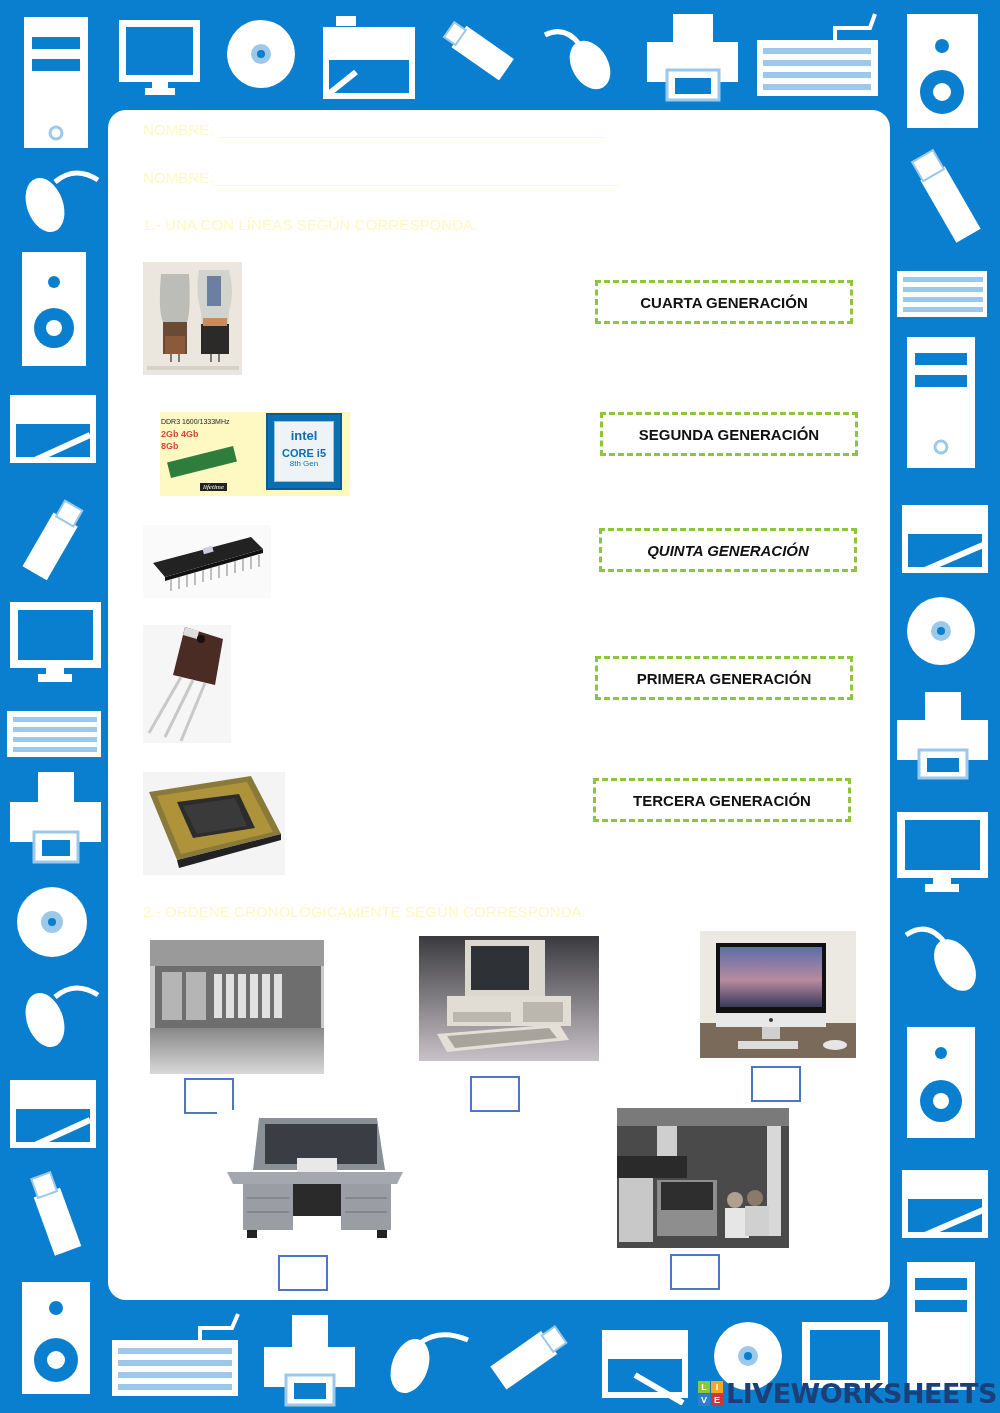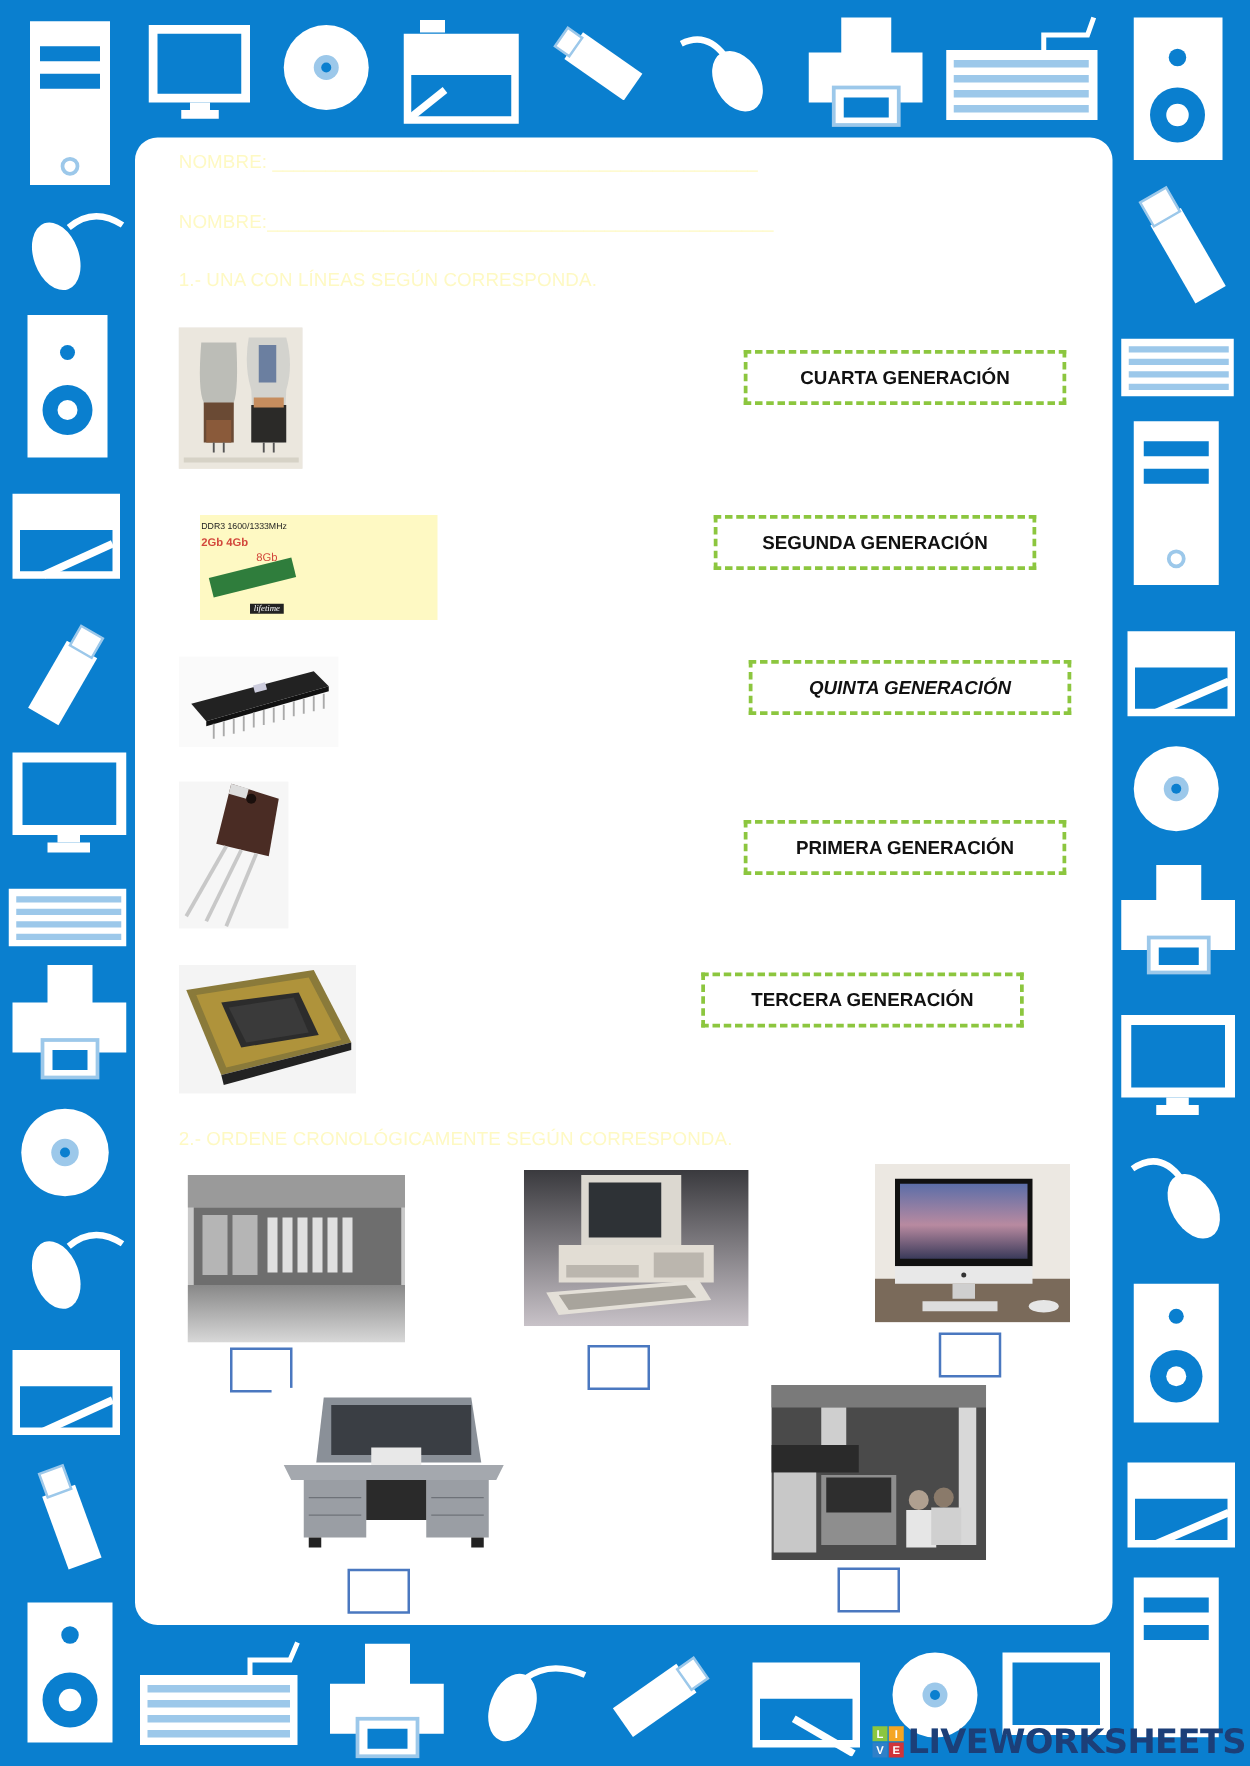--- a/index.html
+++ b/index.html
@@ -304,23 +304,30 @@
       <line x1="36" y1="92" x2="36" y2="100" stroke="#555" stroke-width="1.5"></line>
     <line x1="68" y1="92" x2="68" y2="100" stroke="#555" stroke-width="1.5"></line>
       <line x1="76" y1="92" x2="76" y2="100" stroke="#555" stroke-width="1.5"></line>
     <rect x="4" y="104" width="92" height="4" fill="#d6d2c6"></rect>
   </svg>
 </div>
 
 <div class="photo" style="left:160px;top:412px;width:190px;height:84px;background:#fef9c3;">
   <div style="position:absolute;left:1px;top:6px;font-size:7px;color:#222;font-family:'Liberation Sans',sans-serif;">DDR3 1600/1333MHz</div>
   <div style="position:absolute;left:1px;top:17px;font-size:9px;font-weight:bold;color:#d2473b;">2Gb  4Gb</div>
-  <div style="position:absolute;left:1px;top:29px;font-size:9px;font-weight:normal;color:#d2473b;padding-left:44px;">8Gb</div>
+  <div style="position:absolute;left:1px;top:29px;font-size:9px;font-weight:bold;color:#d2473b;">8Gb</div>
   <div style="position:absolute;left:8px;top:42px;width:68px;height:16px;background:#2f7d3c;transform:rotate(-14deg);"></div>
   <div style="position:absolute;left:40px;top:71px;font-size:7px;color:#fff;background:#222;padding:0 3px;font-family:'Liberation Serif',serif;font-style:italic;">lifetime</div>
+  <div style="position:absolute;left:106px;top:1px;width:76px;height:77px;background:#0b6fb4;border:2px solid #085a94;">
+    <div style="position:absolute;left:6px;top:6px;width:60px;height:61px;background:#eef3f7;border:1px solid #9fc1db;text-align:center;">
+      <div style="font-size:13px;color:#0b6fb4;font-weight:bold;margin-top:6px;">intel</div>
+      <div style="font-size:11px;color:#0b6fb4;font-weight:bold;margin-top:4px;">CORE i5</div>
+      <div style="font-size:8px;color:#0b6fb4;">8th Gen</div>
+    </div>
+  </div>
 </div>
 
 <div class="photo" style="left:143px;top:525px;width:128px;height:73px;">
   <svg width="128" height="73" viewBox="0 0 128 73">
     <rect width="128" height="73" fill="#fafafa"></rect>
     <polygon points="10,38 108,12 120,24 22,52" fill="#222"></polygon>
     <polygon points="22,52 120,24 120,28 22,56" fill="#111"></polygon>
     <g stroke="#aaa" stroke-width="1.5">
       <line x1="28" y1="54" x2="28" y2="66"></line>
         <line x1="36" y1="52" x2="36" y2="64"></line>
@@ -358,24 +365,24 @@
     <rect width="142" height="103" fill="#f4f4f4"></rect>
     <polygon points="6,20 108,4 138,62 34,88" fill="#8a7a3a"></polygon>
     <polygon points="14,24 104,10 130,60 38,82" fill="#b89a3c" opacity="0.8"></polygon>
     <polygon points="34,30 96,22 112,56 50,66" fill="#2c2c2c"></polygon>
     <polygon points="40,34 92,26 104,54 54,62" fill="#3a3a3a"></polygon>
     <polygon points="34,88 138,62 138,68 36,96" fill="#222"></polygon>
   </svg>
 </div>
 
 <div class="gen-box" style="left:595px;top:280px;">CUARTA GENERACIÓN</div>
-<div class="gen-box" style="left:571px;top:412px;text-align:center;">SEGUNDA GENERACIÓN</div>
+<div class="gen-box" style="left:600px;top:412px;text-align:center;">SEGUNDA GENERACIÓN</div>
 <div class="gen-box" style="left:599px;top:528px;font-style:italic;">QUINTA GENERACIÓN</div>
 <div class="gen-box" style="left:595px;top:656px;">PRIMERA GENERACIÓN</div>
-<div class="gen-box" style="left:561px;top:778px;">TERCERA GENERACIÓN</div>
+<div class="gen-box" style="left:593px;top:778px;">TERCERA GENERACIÓN</div>
 
 <div class="txt" style="left:143px;top:903px">2.- ORDENE CRONOLÓGICAMENTE SEGÚN CORRESPONDA.</div>
 
 <div class="photo" style="left:150px;top:940px;width:174px;height:134px;">
   <svg width="174" height="134" viewBox="0 0 174 134">
     <defs>
         <linearGradient id="floor1" x1="0" y1="0" x2="0" y2="1">
           <stop offset="0" stop-color="#888"></stop>
           <stop offset="1" stop-color="#d8d8d8"></stop>
         </linearGradient>

